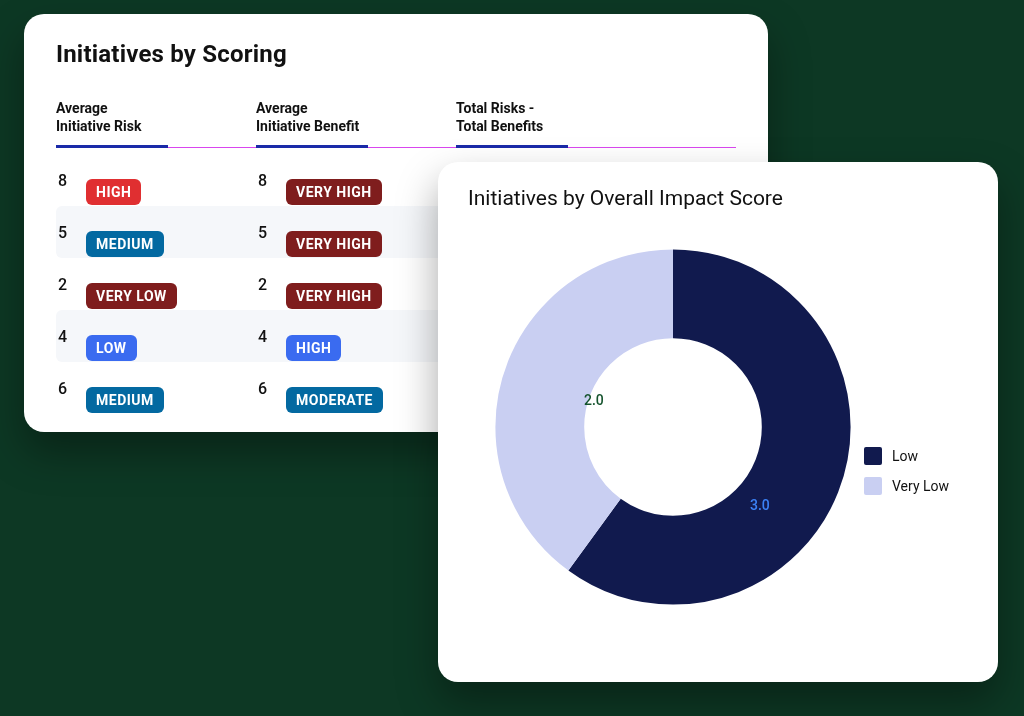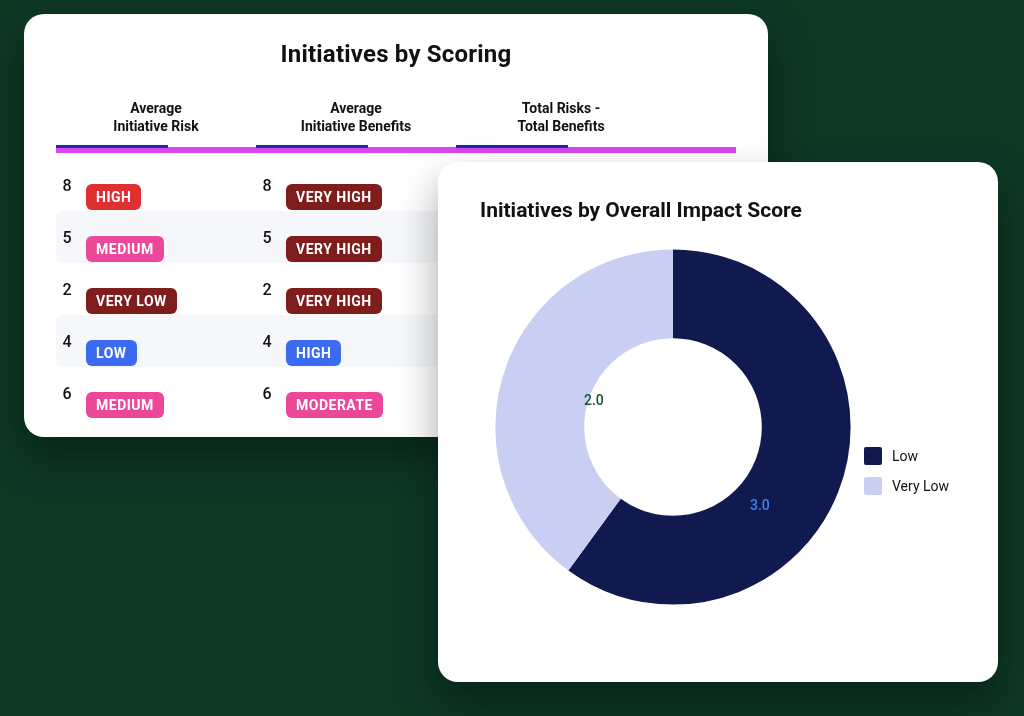--- a/index.html
+++ b/index.html
@@ -8,21 +8,20 @@
     width: 1024px;
     height: 716px;
     background: #0d3824;
     font-family: -apple-system, BlinkMacSystemFont, "Segoe UI", Roboto, "Helvetica Neue", Arial, sans-serif;
     color: #111;
   }
   .stage {
     position: relative;
     width: 1024px;
     height: 716px;
-    text-align: center;
   }
 
   
   .card {
     background: #fff;
     border-radius: 20px;
     box-shadow: 0 20px 40px rgba(0,0,0,0.35);
   }
   .scoring-card {
     position: absolute;
@@ -33,21 +32,21 @@
   }
   .scoring-card h2 {
     margin: 0 0 22px 0;
     font-size: 24px;
     font-weight: 700;
     letter-spacing: 0.2px;
   }
   .col-headers {
     display: flex;
     align-items: flex-end;
-    border-bottom: 6px solid #d946ef;
+    border-bottom: 1px solid #d946ef;
     margin-bottom: 6px;
     margin-top: 32px;
   }
   .col-header {
     width: 200px;
     font-size: 14px;
     font-weight: 700;
     line-height: 1.25;
     padding-bottom: 12px;
     position: relative;
@@ -87,40 +86,40 @@
     padding: 5px 10px;
     border-radius: 6px;
     color: #fff;
     font-size: 14px;
     font-weight: 700;
     letter-spacing: 0.5px;
     white-space: nowrap;
     margin-top: 23px;
   }
   .red    { background: #e02f31; }
-  .orange { background: #ec4899; }
+  .orange { background: #0369a1; }
   .green  { background: #7f1d1d; }
   .blue   { background: #3a6bf0; }
 
   
   .impact-card {
     position: absolute;
     left: 438px;
     top: 162px;
     width: 560px;
     height: 520px;
     padding: 0;
   }
   .impact-card h2 {
     position: absolute;
     left: 30px;
     top: 24px;
-    margin: 12px;
+    margin: 0;
     font-size: 21px;
-    font-weight: 700;
+    font-weight: 400;
   }
   .donut-wrap {
     position: absolute;
     left: 50px;
     top: 80px;
     width: 370px;
     height: 370px;
   }
   .donut-wrap svg { width: 100%; height: 100%; }
   .donut-label {
@@ -158,21 +157,21 @@
   <div class="card scoring-card">
     <h2>Initiatives by Scoring</h2>
 
     <div class="col-headers">
       <div class="col-header">
         <span>Average</span><br>
         <span>Initiative Risk</span>
       </div>
       <div class="col-header">
         <span>Average</span><br>
-        <span>Initiative Benefits</span>
+        <span>Initiative Benefit</span>
       </div>
       <div class="col-header">
         <span>Total Risks -</span><br>
         <span>Total Benefits</span>
       </div>
     </div>
 
     <div class="rows" id="rows">
         <div class="row">
           <div class="cell">

